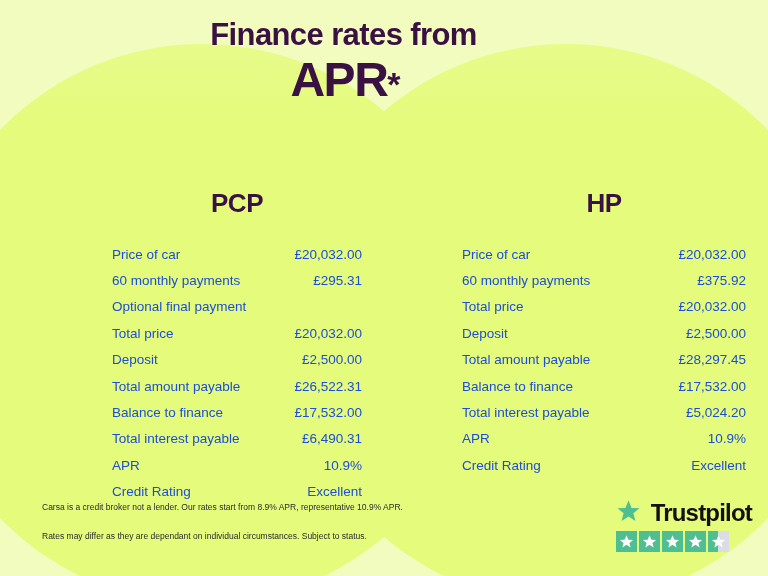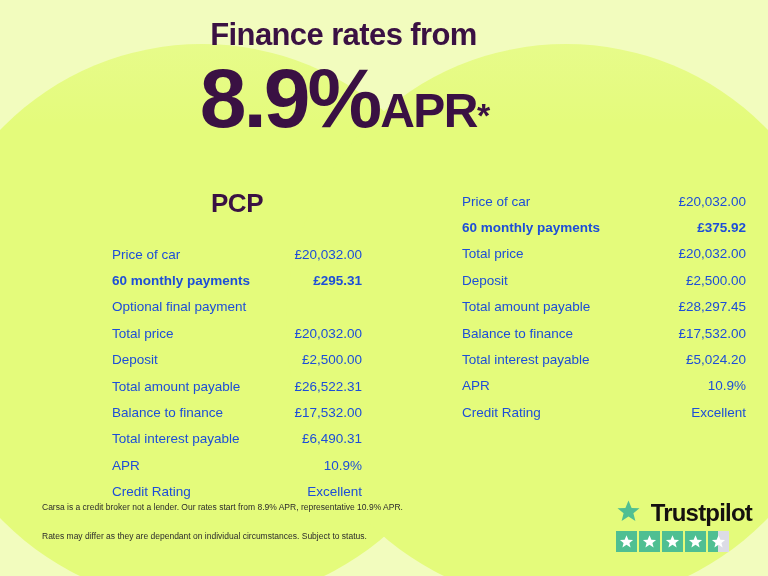--- a/index.html
+++ b/index.html
@@ -119,21 +119,21 @@
     display: flex;
     justify-content: space-between;
     align-items: baseline;
     font-size: 13.5px;
     color: #1d4ed8;
     padding: 5.7px 0;
     white-space: nowrap;
   }
   .row.is-bold .row-label,
   .row.is-bold .row-value {
-    font-weight: bold;
+    font-weight: normal;
   }
   .row-label { text-align: left; }
   .row-value { text-align: right; }
   
   .footer {
     position: absolute;
     left: 26px;
     bottom: 17px;
     z-index: 3;
     font-size: 8.5px;
@@ -193,21 +193,20 @@
 
 <div class="canvas">
 
   <div class="blob blob-left"></div>
   <div class="blob blob-right"></div>
   <div class="blob-fade"></div>
 
   <div class="header">
     <h1 class="kicker">Finance rates from</h1>
     <div class="rate-line">
-      <span class="rate-big">8.9%</span>
       <span class="rate-suffix">APR</span>
       <span class="rate-star">*</span>
     </div>
   </div>
 
   <div class="columns">
 
     <div class="column col-left">
       <div class="col-title">PCP</div>
       <div class="rows">
@@ -248,20 +247,21 @@
           <span class="row-value">10.9%</span>
         </div>
         <div class="row">
           <span class="row-label">Credit Rating</span>
           <span class="row-value">Excellent</span>
         </div>
       </div>
     </div>
 
     <div class="column col-right">
+      <div class="col-title">HP</div>
       <div class="rows">
         <div class="row">
           <span class="row-label">Price of car</span>
           <span class="row-value">£20,032.00</span>
         </div>
         <div class="row is-bold">
           <span class="row-label">60 monthly payments</span>
           <span class="row-value">£375.92</span>
         </div>
         <div class="row">

